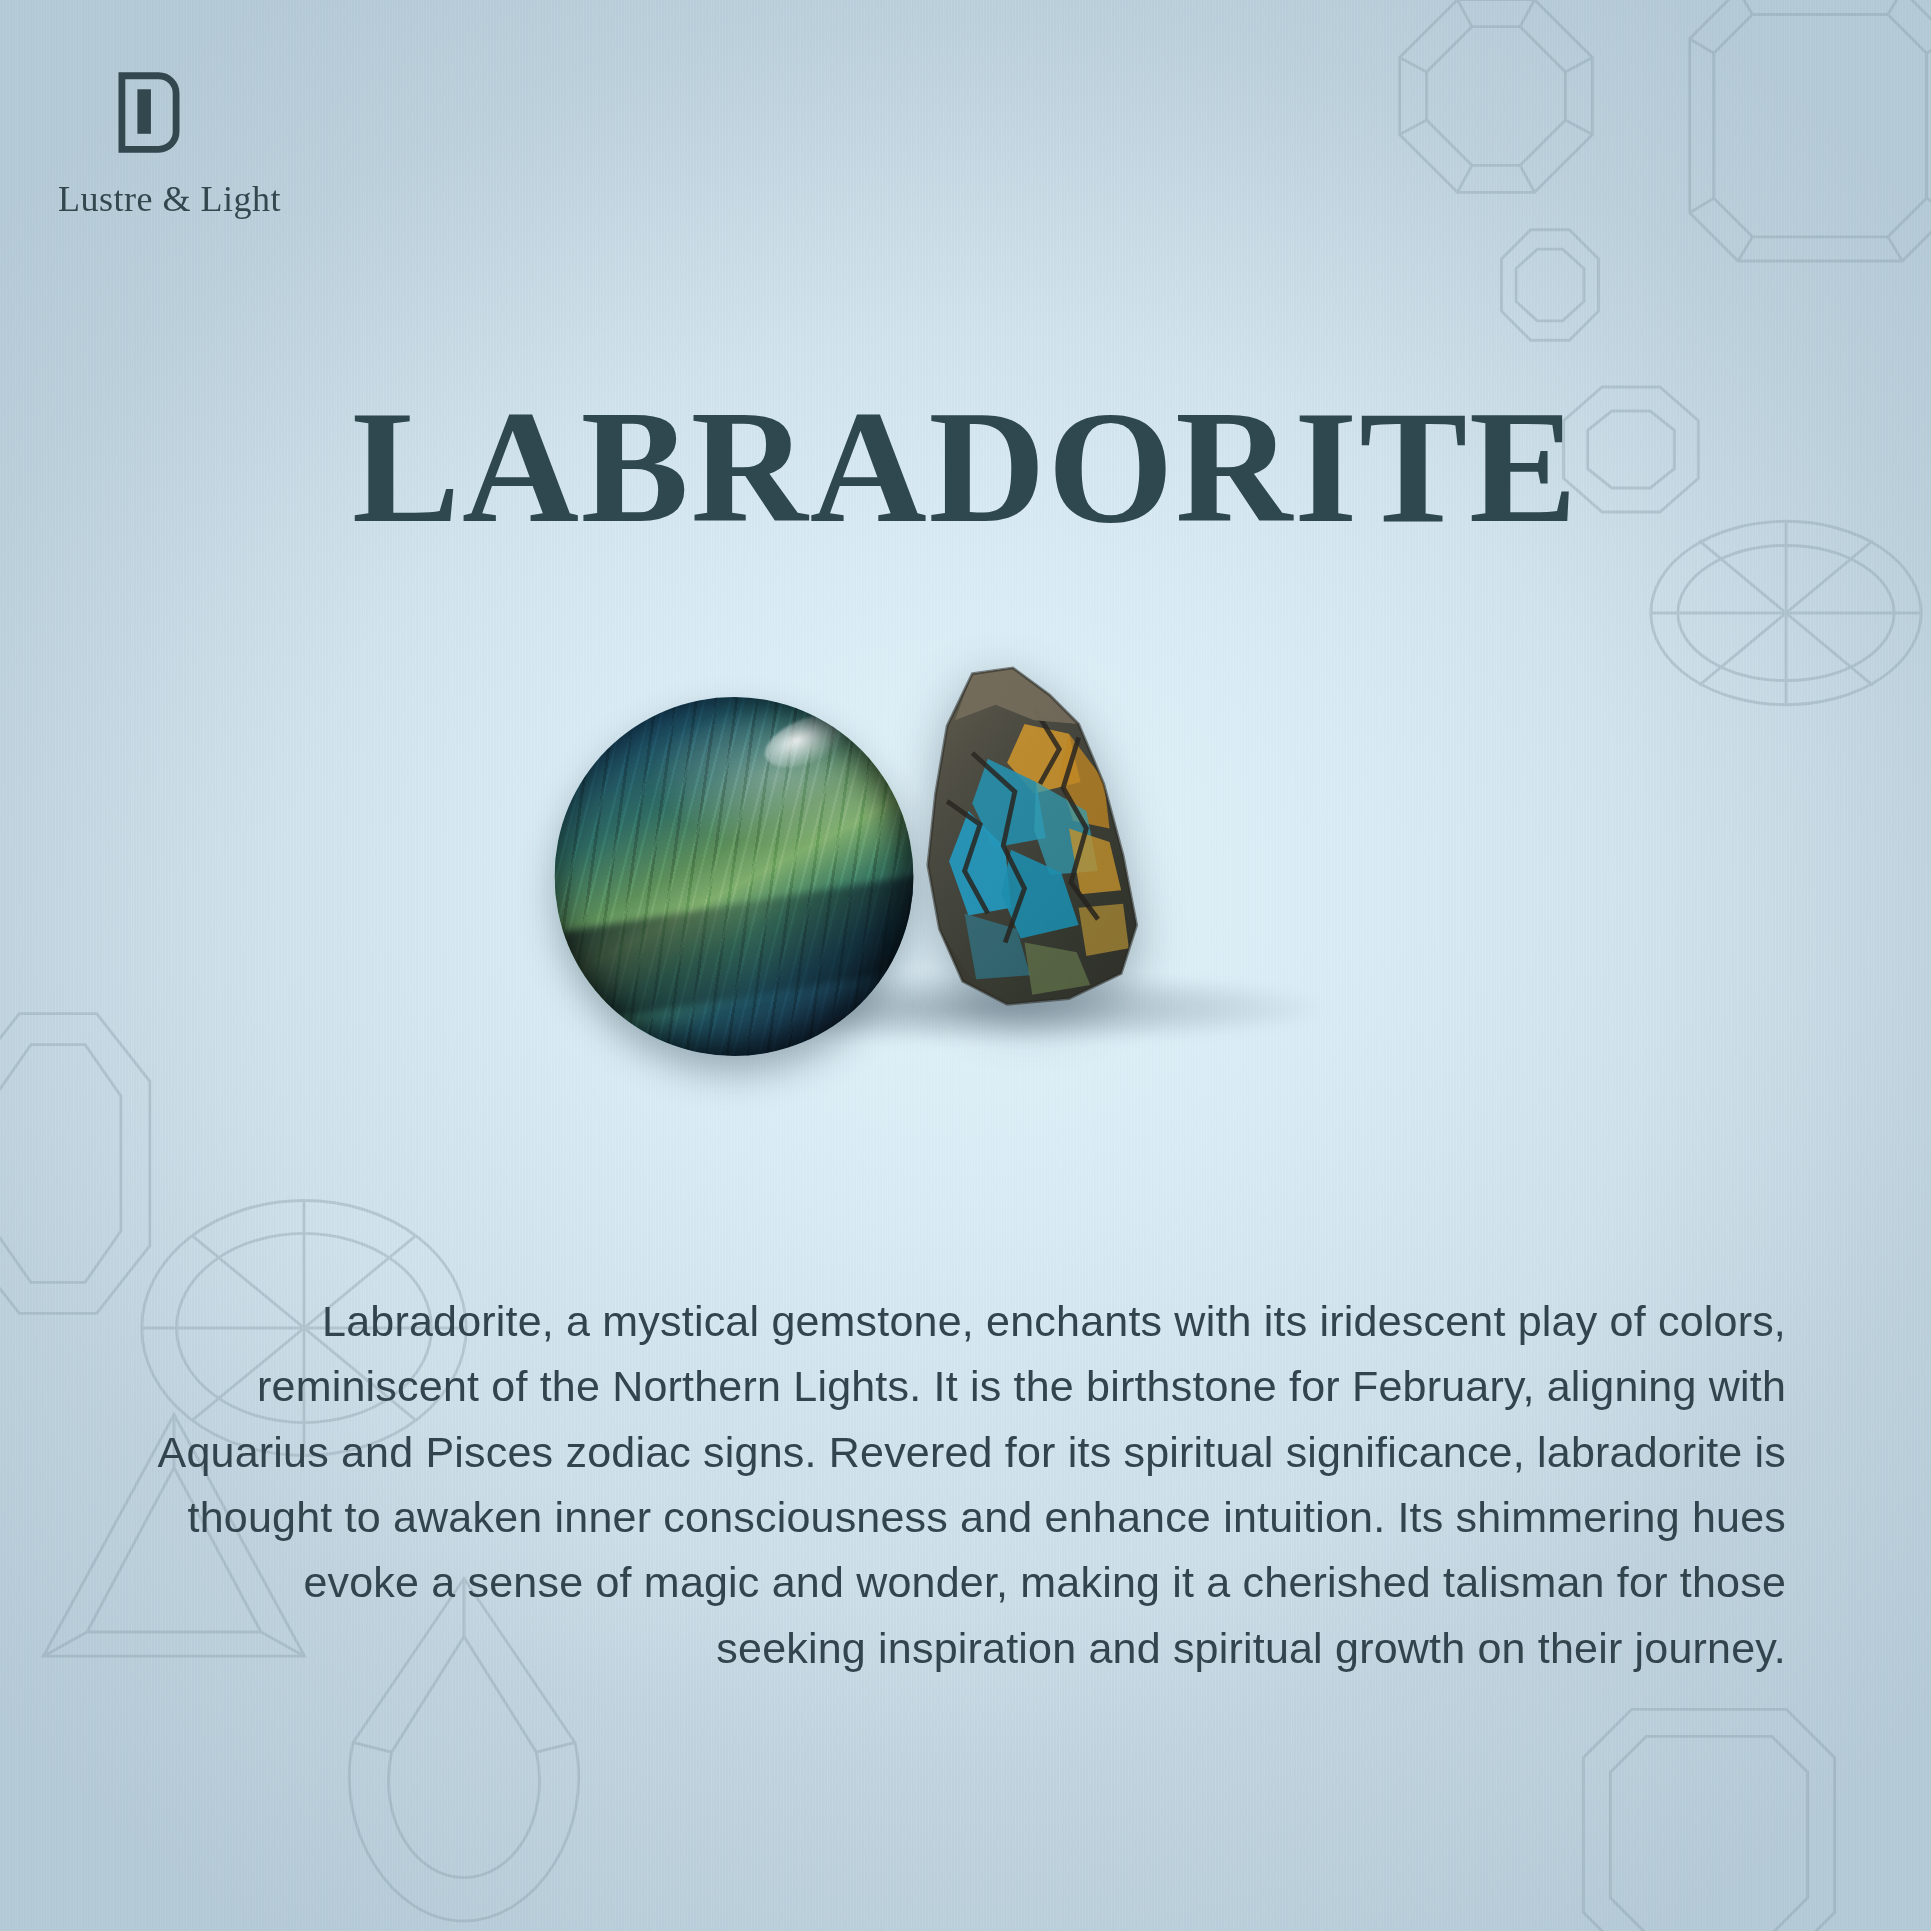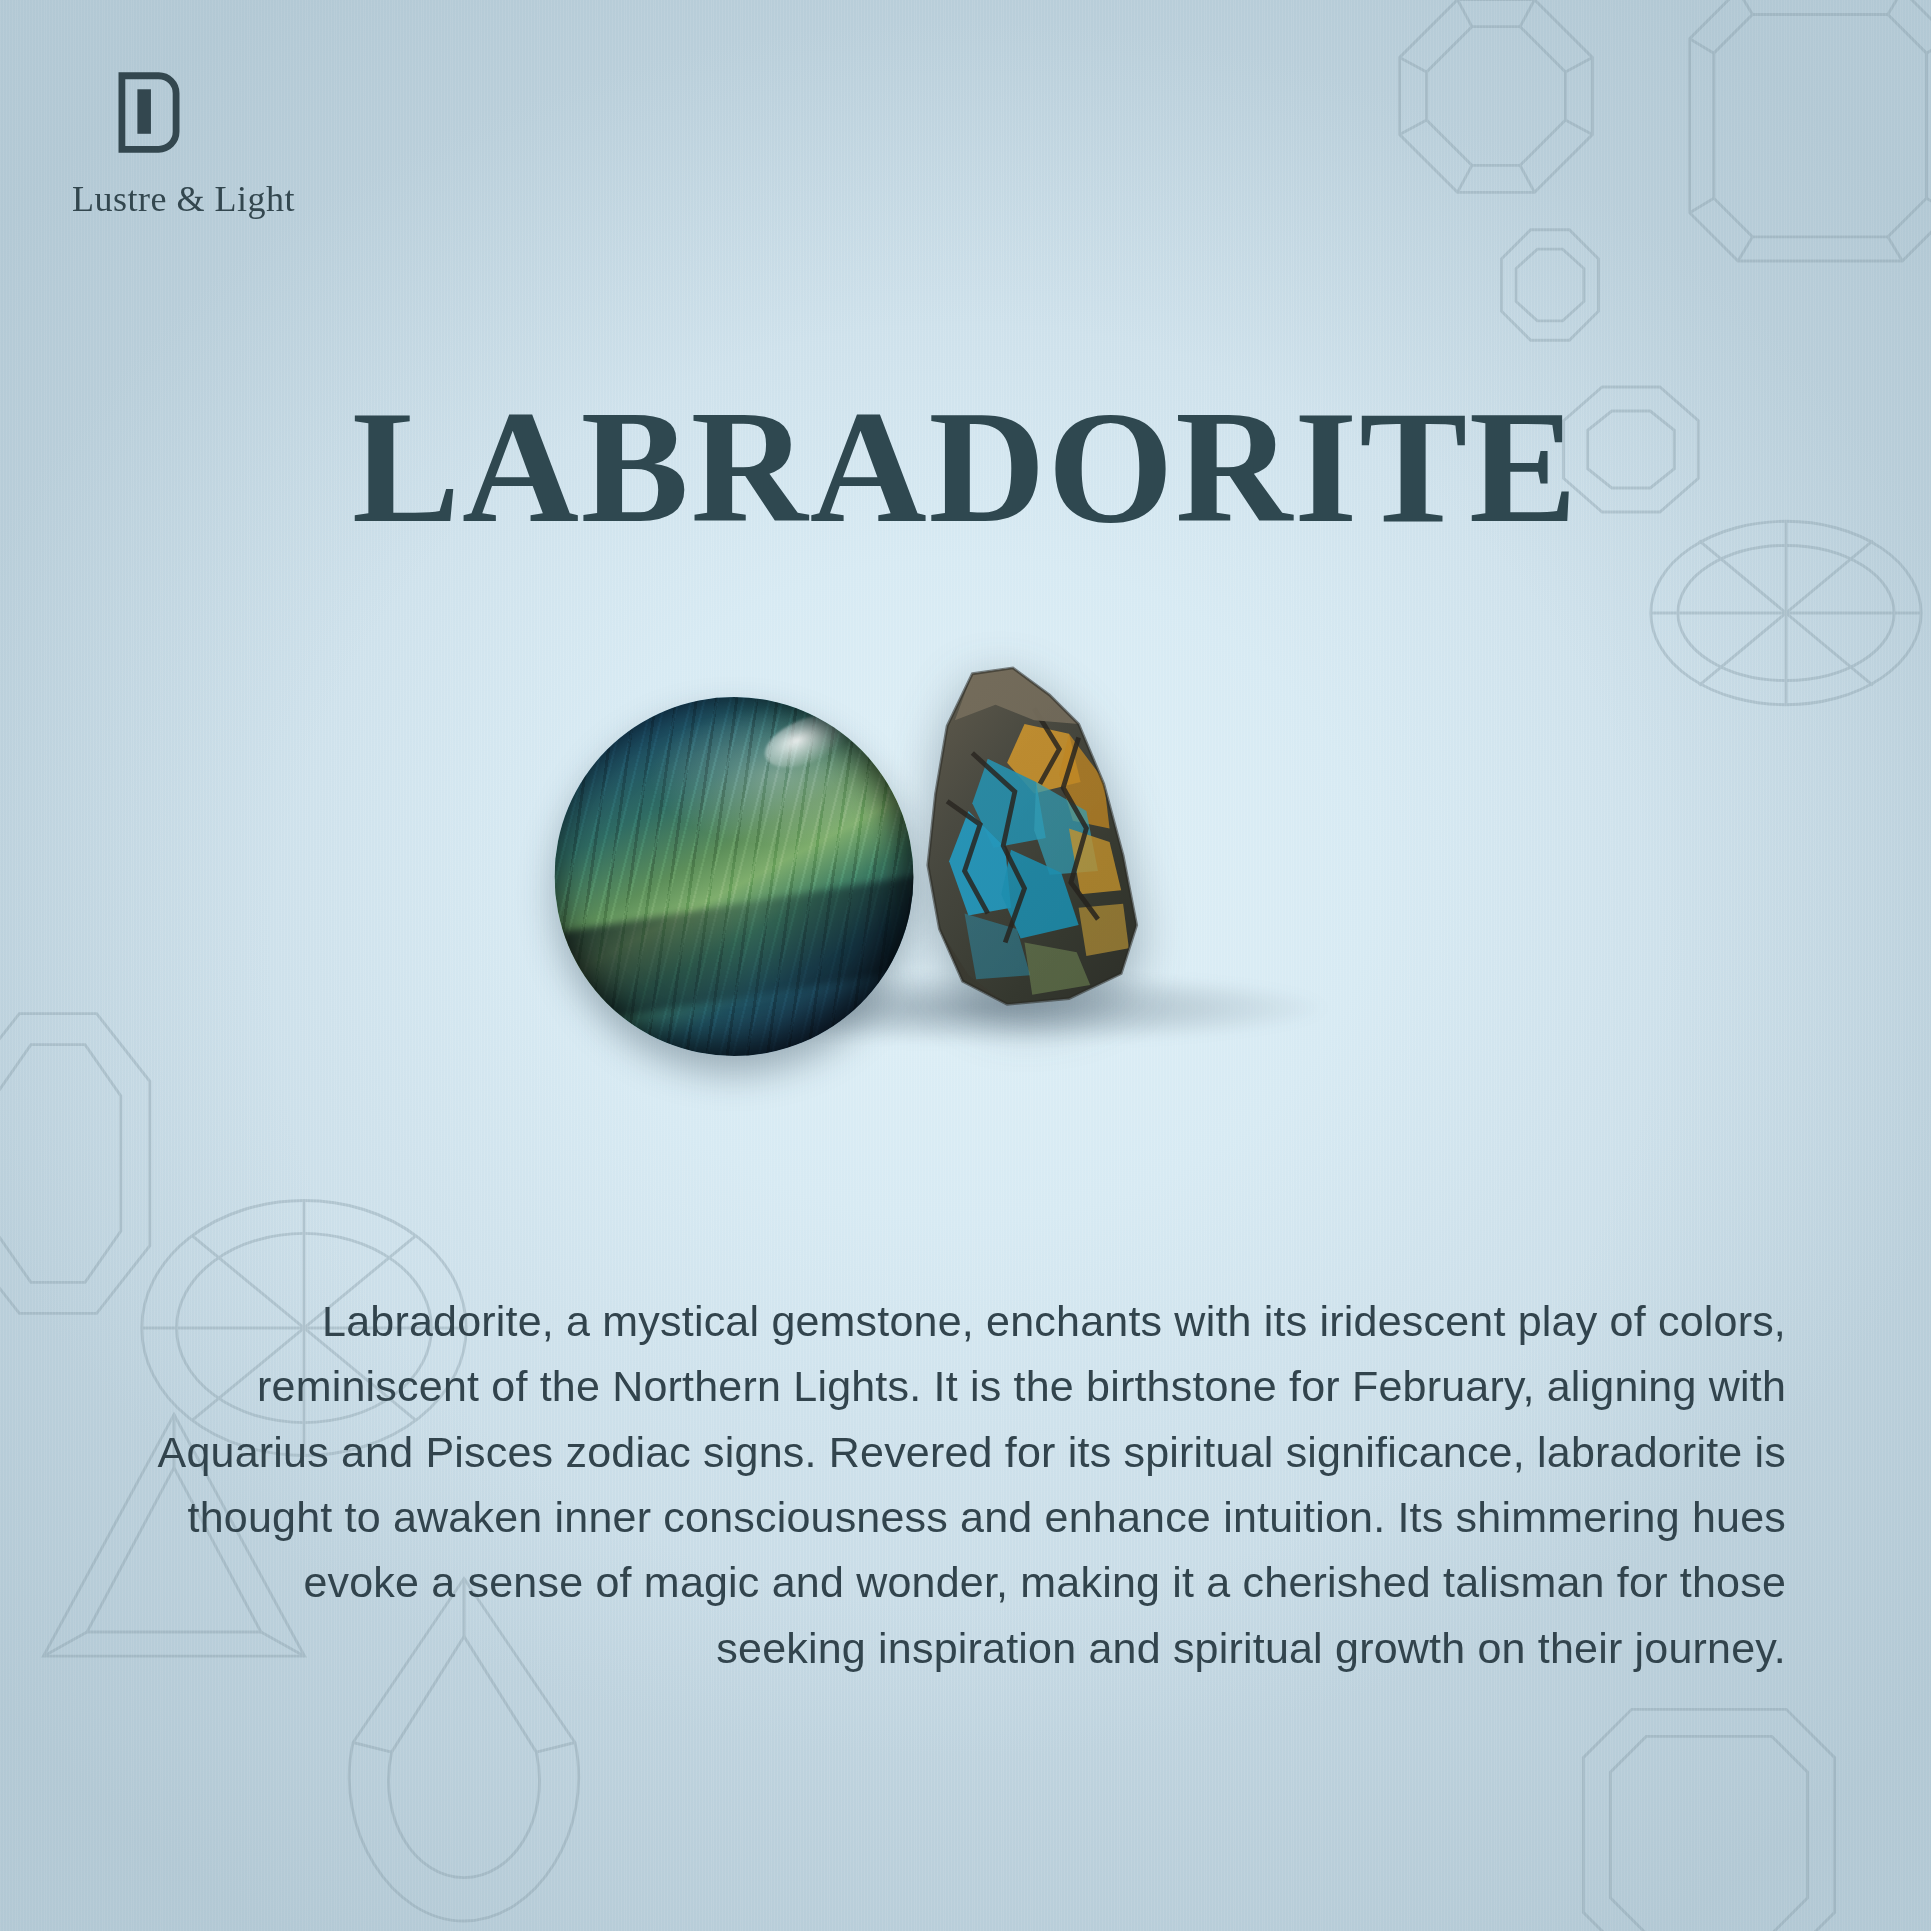--- a/index.html
+++ b/index.html
@@ -60,21 +60,20 @@
     top: 68px;
     width: 251px;
   }
   .brand-mark {
     width: 70px;
     height: 89px;
     margin-left: 56px;
   }
   .brand-name {
     margin-top: 17.4px;
-    text-align: center;
     font-family: "Liberation Serif", serif;
     font-size: 36px;
     letter-spacing: 0.5px;
     color: #33474f;
     white-space: nowrap;
   }
 
   .title {
     position: absolute;
     left: 0;

